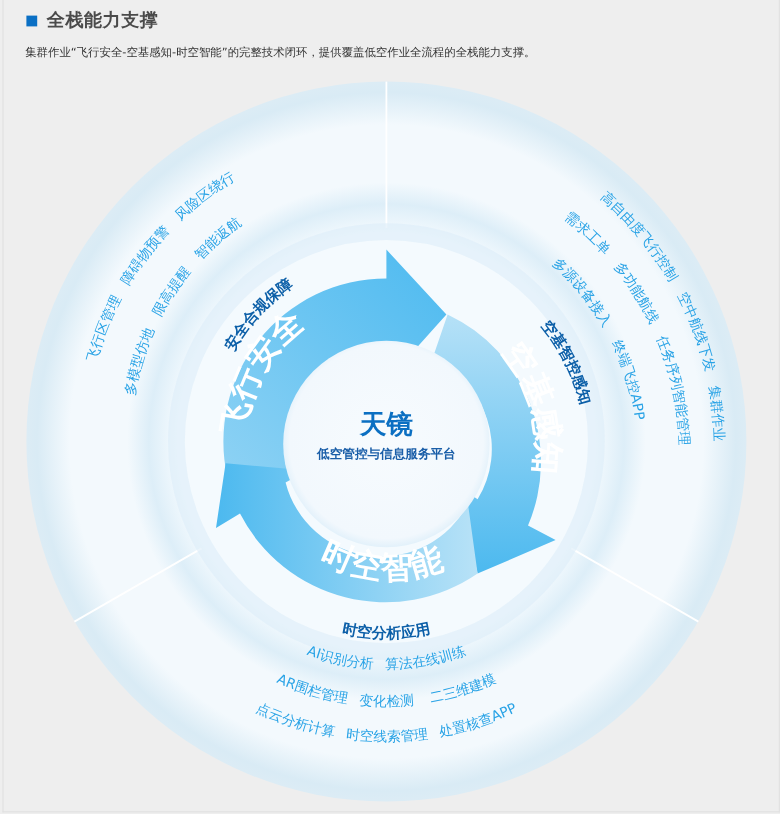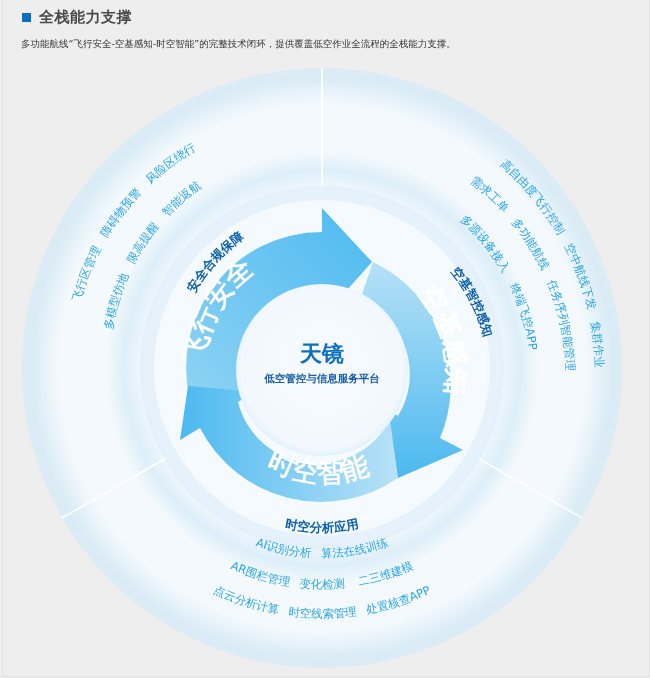--- a/index.html
+++ b/index.html
@@ -37,21 +37,21 @@
 </style>
 </head>
 <body>
 
 <div class="frame"></div>
 
 <div class="header">
   <div class="title-square"></div>
   <div class="title">全栈能力支撑</div>
 </div>
-<div class="subtitle">多功能航线“飞行安全-空基感知-时空智能”的完整技术闭环，提供覆盖低空作业全流程的全栈能力支撑。</div>
+<div class="subtitle">集群作业“飞行安全-空基感知-时空智能”的完整技术闭环，提供覆盖低空作业全流程的全栈能力支撑。</div>
 
 <svg class="diagram" width="650" height="678" viewBox="0 0 650 678">
   <defs>
     <radialGradient id="halo" cx="322" cy="368" r="300" gradientUnits="userSpaceOnUse">
       <stop offset="0" stop-color="#f4fafe"></stop>
       <stop offset="0.58" stop-color="#f4fafe"></stop>
       <stop offset="0.66" stop-color="#ddeef8"></stop>
       <stop offset="0.72" stop-color="#f3f9fd"></stop>
       <stop offset="0.88" stop-color="#f3f9fd"></stop>
       <stop offset="0.97" stop-color="#d9ebf5"></stop>

